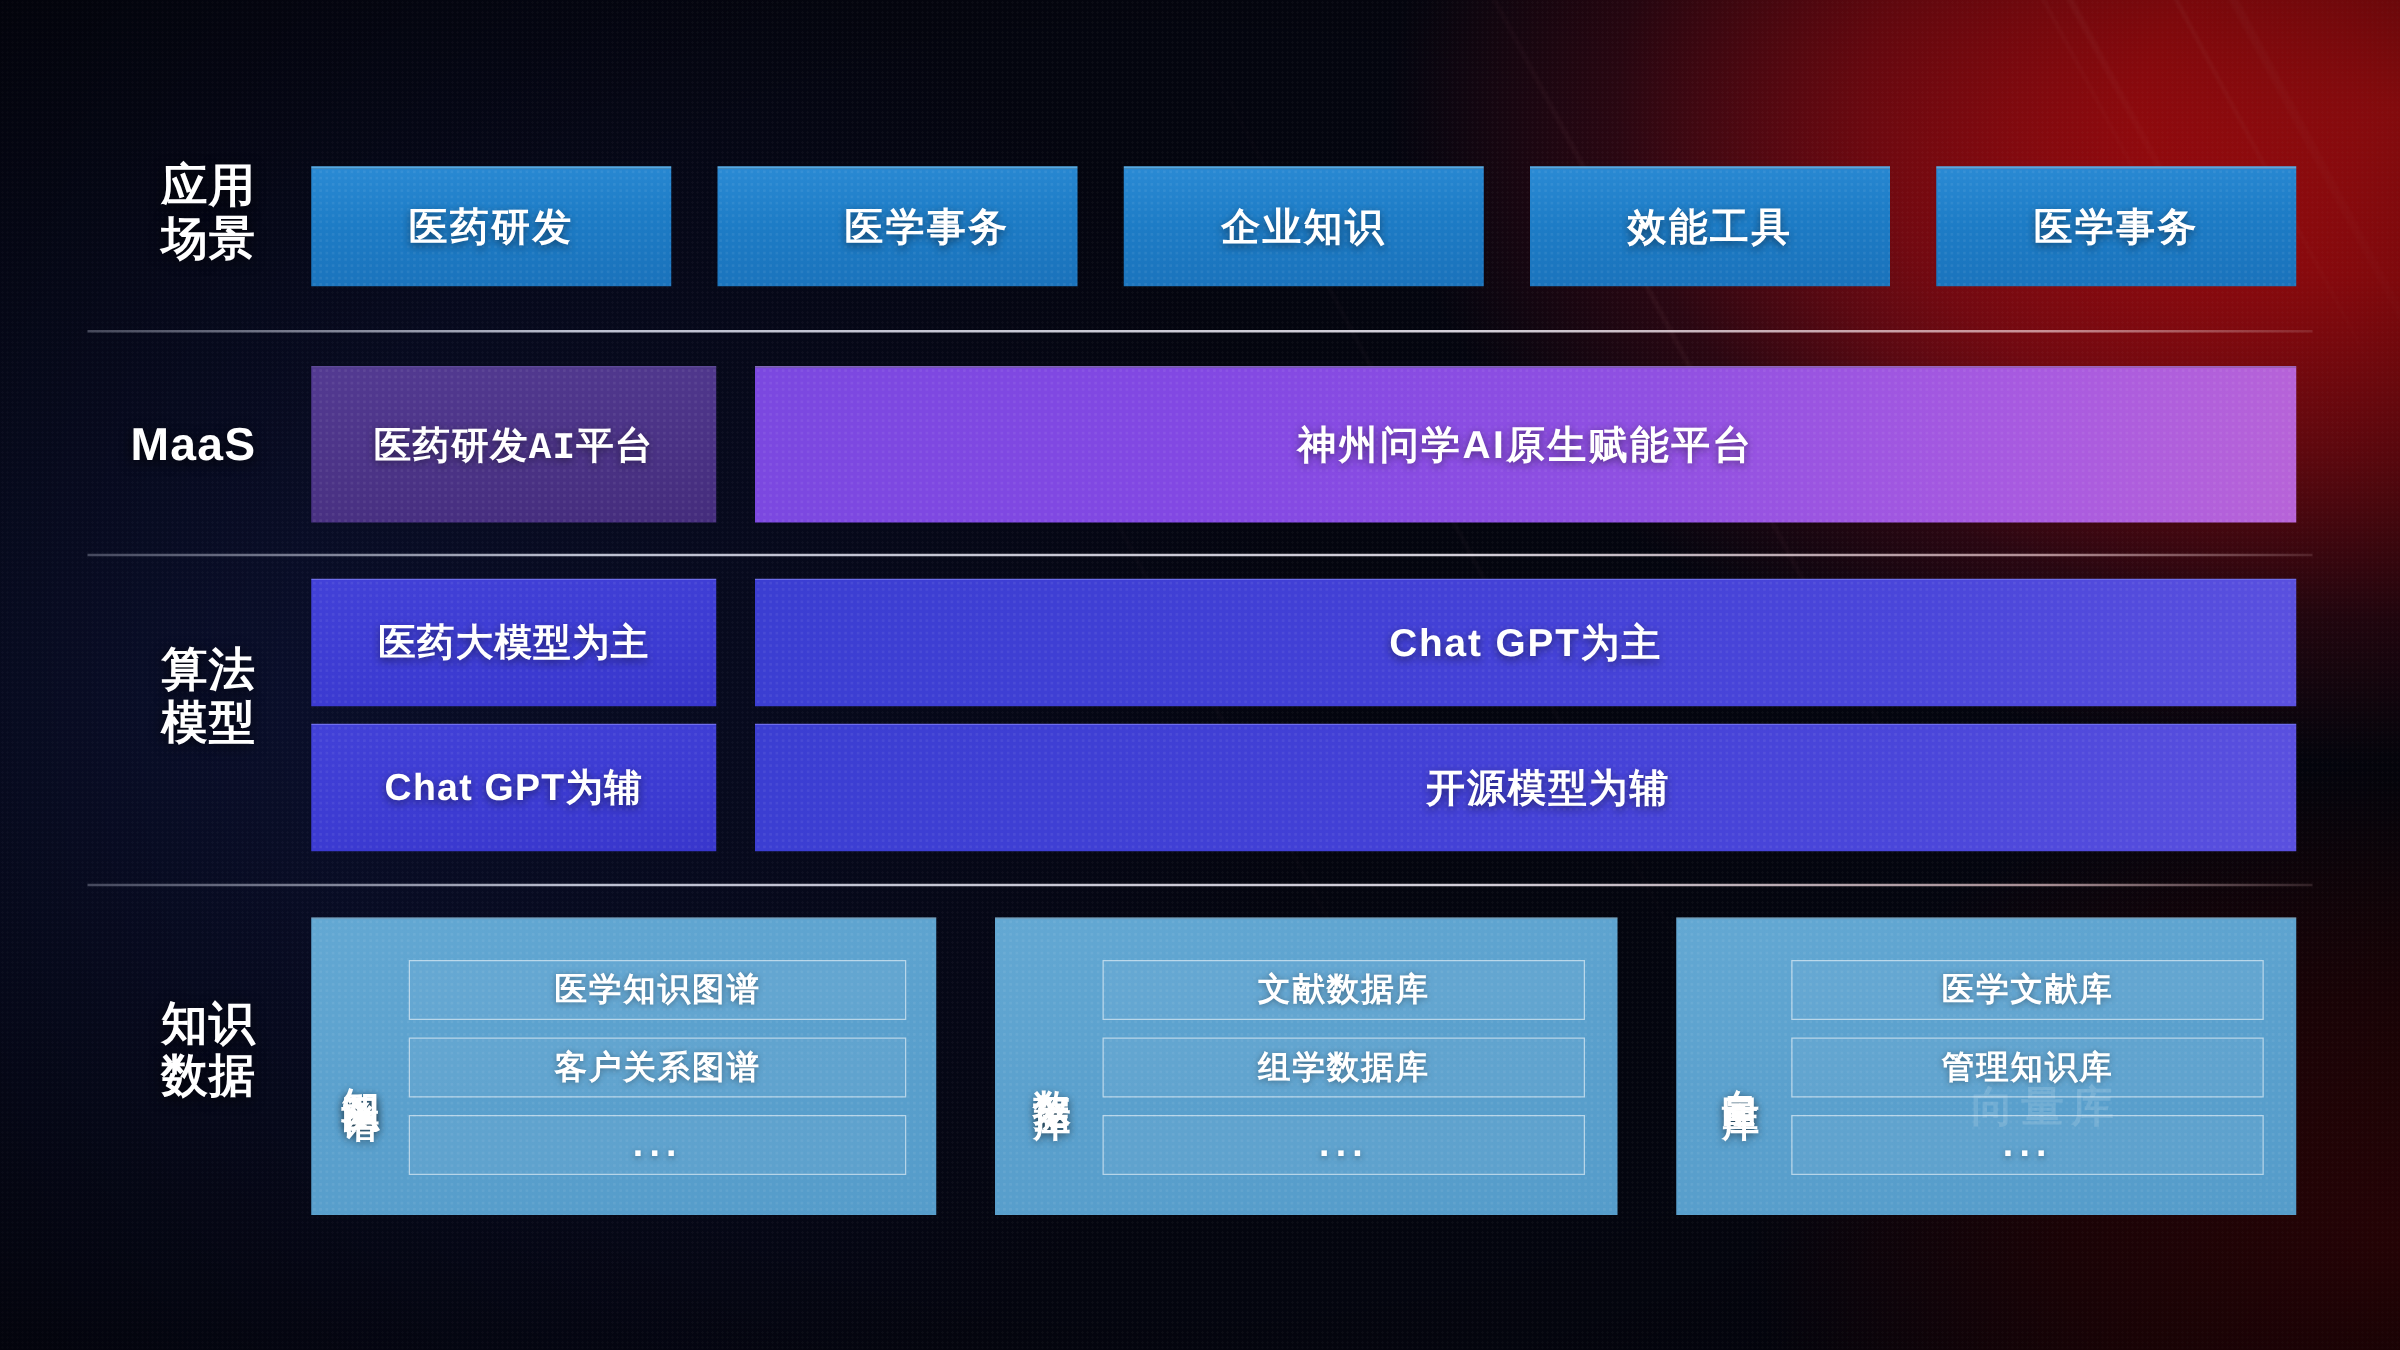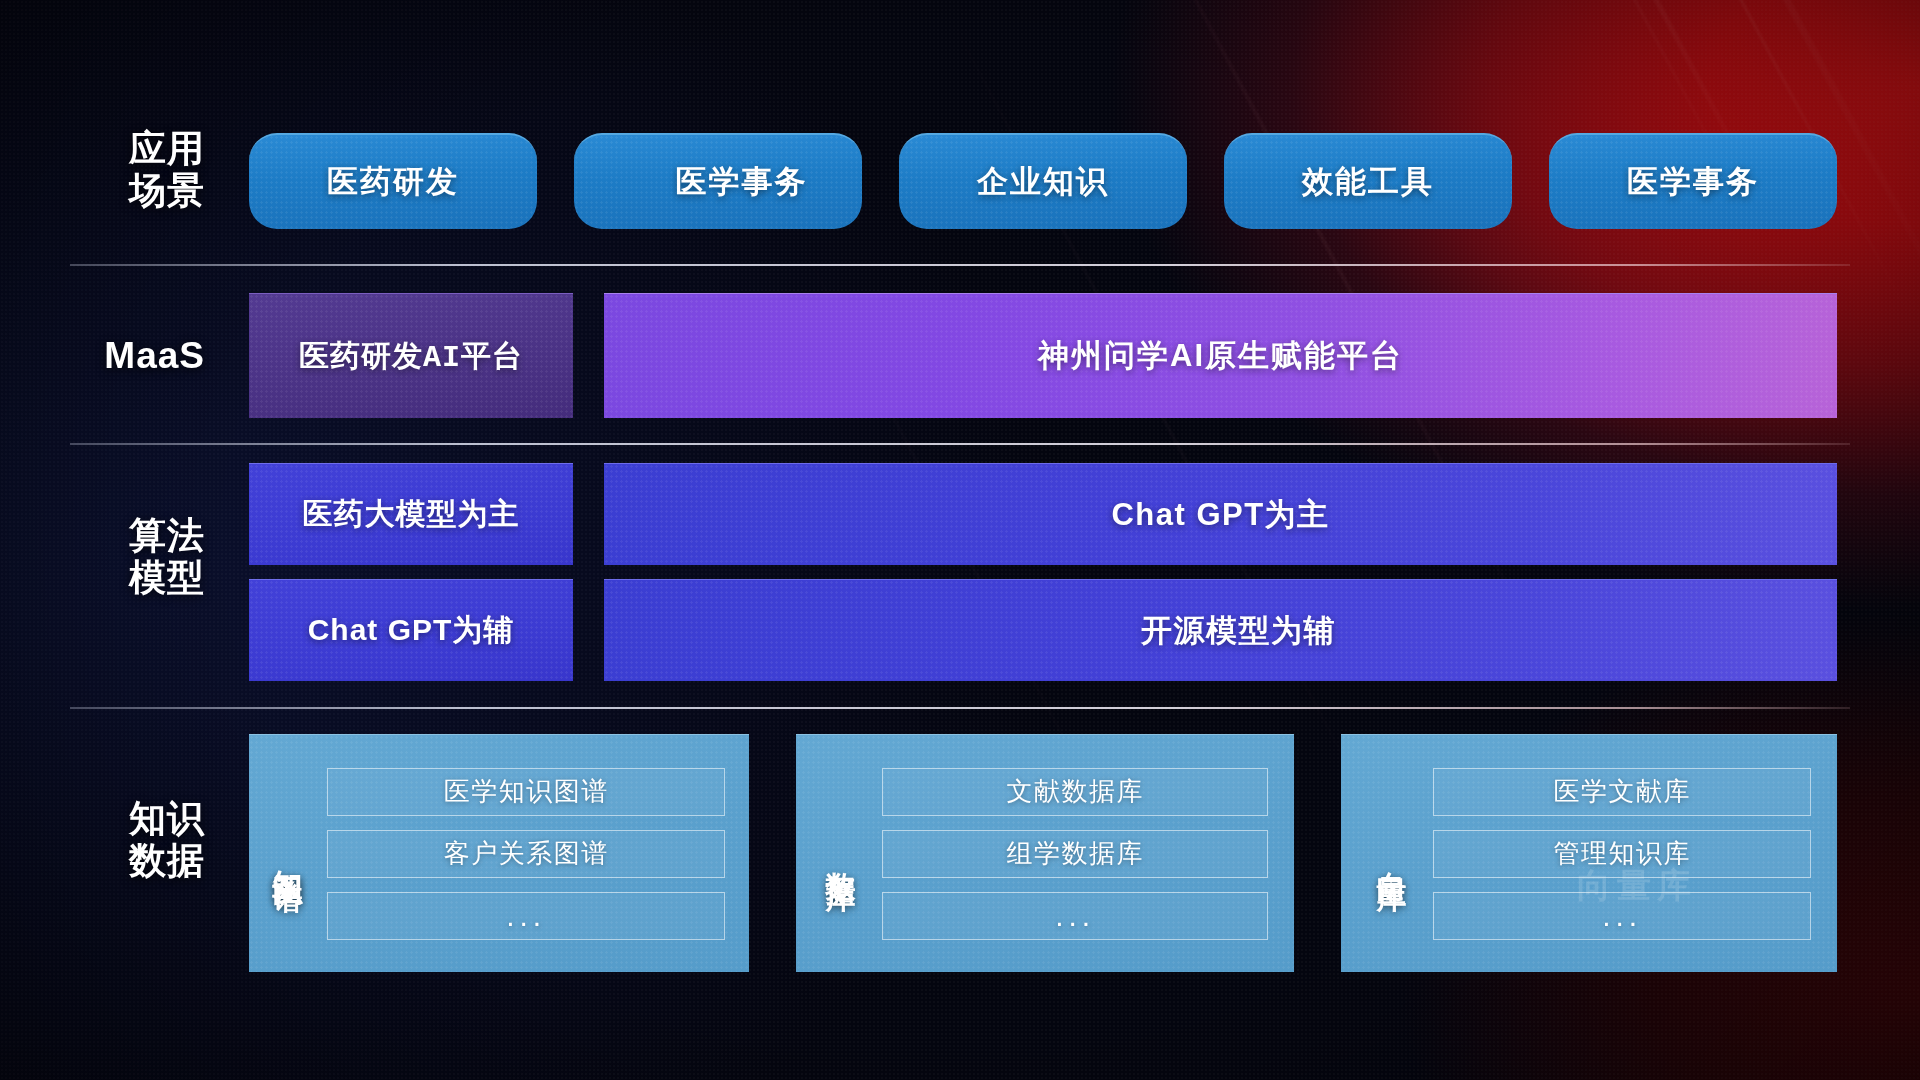--- a/index.html
+++ b/index.html
@@ -73,21 +73,20 @@
   }
   .box > .lbl { position:relative; z-index:2; }
 
   
   .app-box {
     height:96px;
     background:linear-gradient(178deg,#2a8ad4 0%, #1d7cc6 44%, #1a72bb 100%);
     border-top:2px solid #55a9e2;
     font-size:31px;
     letter-spacing:2px;
-    border-radius:28px;
   }
 
   
   .maas-left {
     background:linear-gradient(172deg,#533a92 0%, #4b3386 55%, #442c7c 100%);
     border-top:1.5px solid #7b5fc0;
     font-size:30px; letter-spacing:1px;
   }
   .maas-right {
     background:linear-gradient(96deg,#7b48e0 0%, #8248e3 28%, #9050e2 58%, #a85ae0 82%, #b763d8 100%);
@@ -124,21 +123,21 @@
     display:flex; align-items:center; justify-content:center;
   }
   .kgroup .items {
     position:relative; z-index:2;
     display:flex; flex-direction:column; gap:14px; flex:1;
   }
   .kitem {
     height:48px;
     border:1px solid rgba(255,255,255,.55);
     display:flex; align-items:center; justify-content:center;
-    color:#ffffff; font-weight:400; font-size:26px; letter-spacing:1.5px;
+    color:#ffffff; font-weight:700; font-size:26px; letter-spacing:1.5px;
     text-shadow:0 1px 5px rgba(0,0,0,.35);
     background:rgba(255,255,255,.045);
     text-align:right;
   }
   .kitem.ellipsis { font-size:30px; letter-spacing:5px; }
 
   .watermark {
     position:absolute;
     color:rgba(255,255,255,.15);
     font-size:34px; font-weight:700; letter-spacing:6px;

